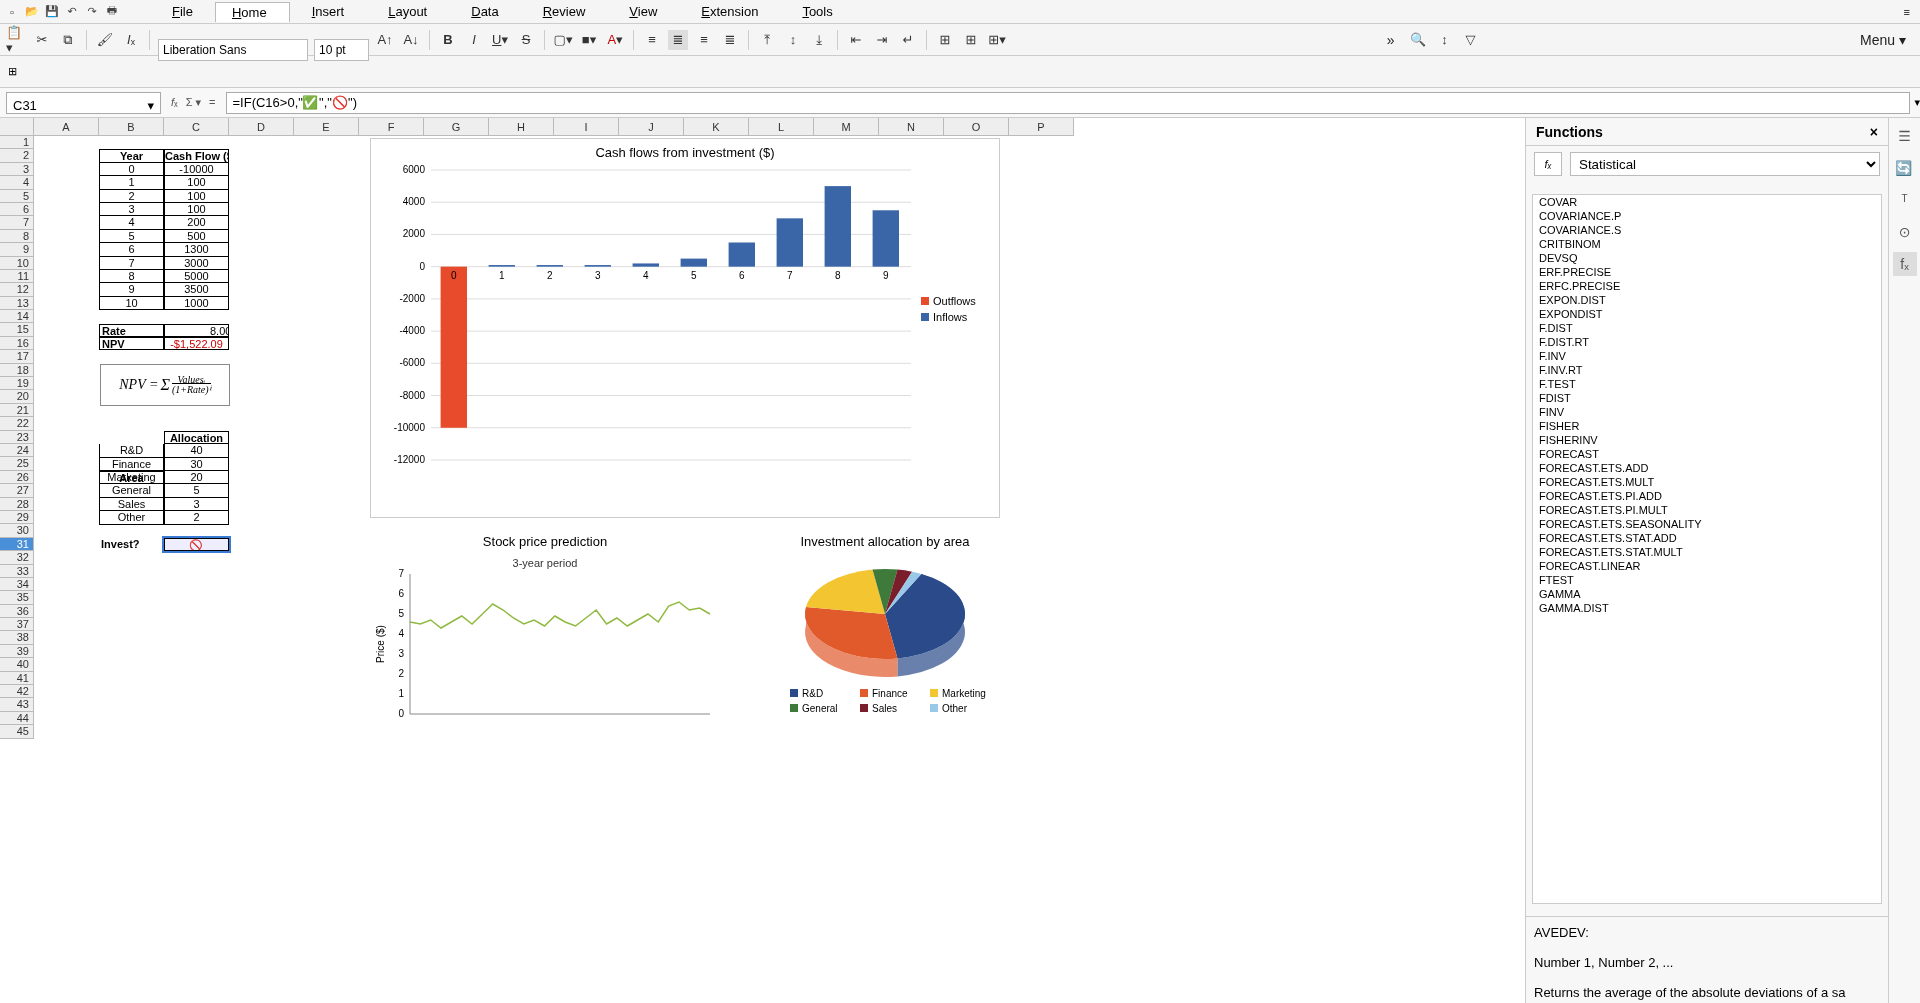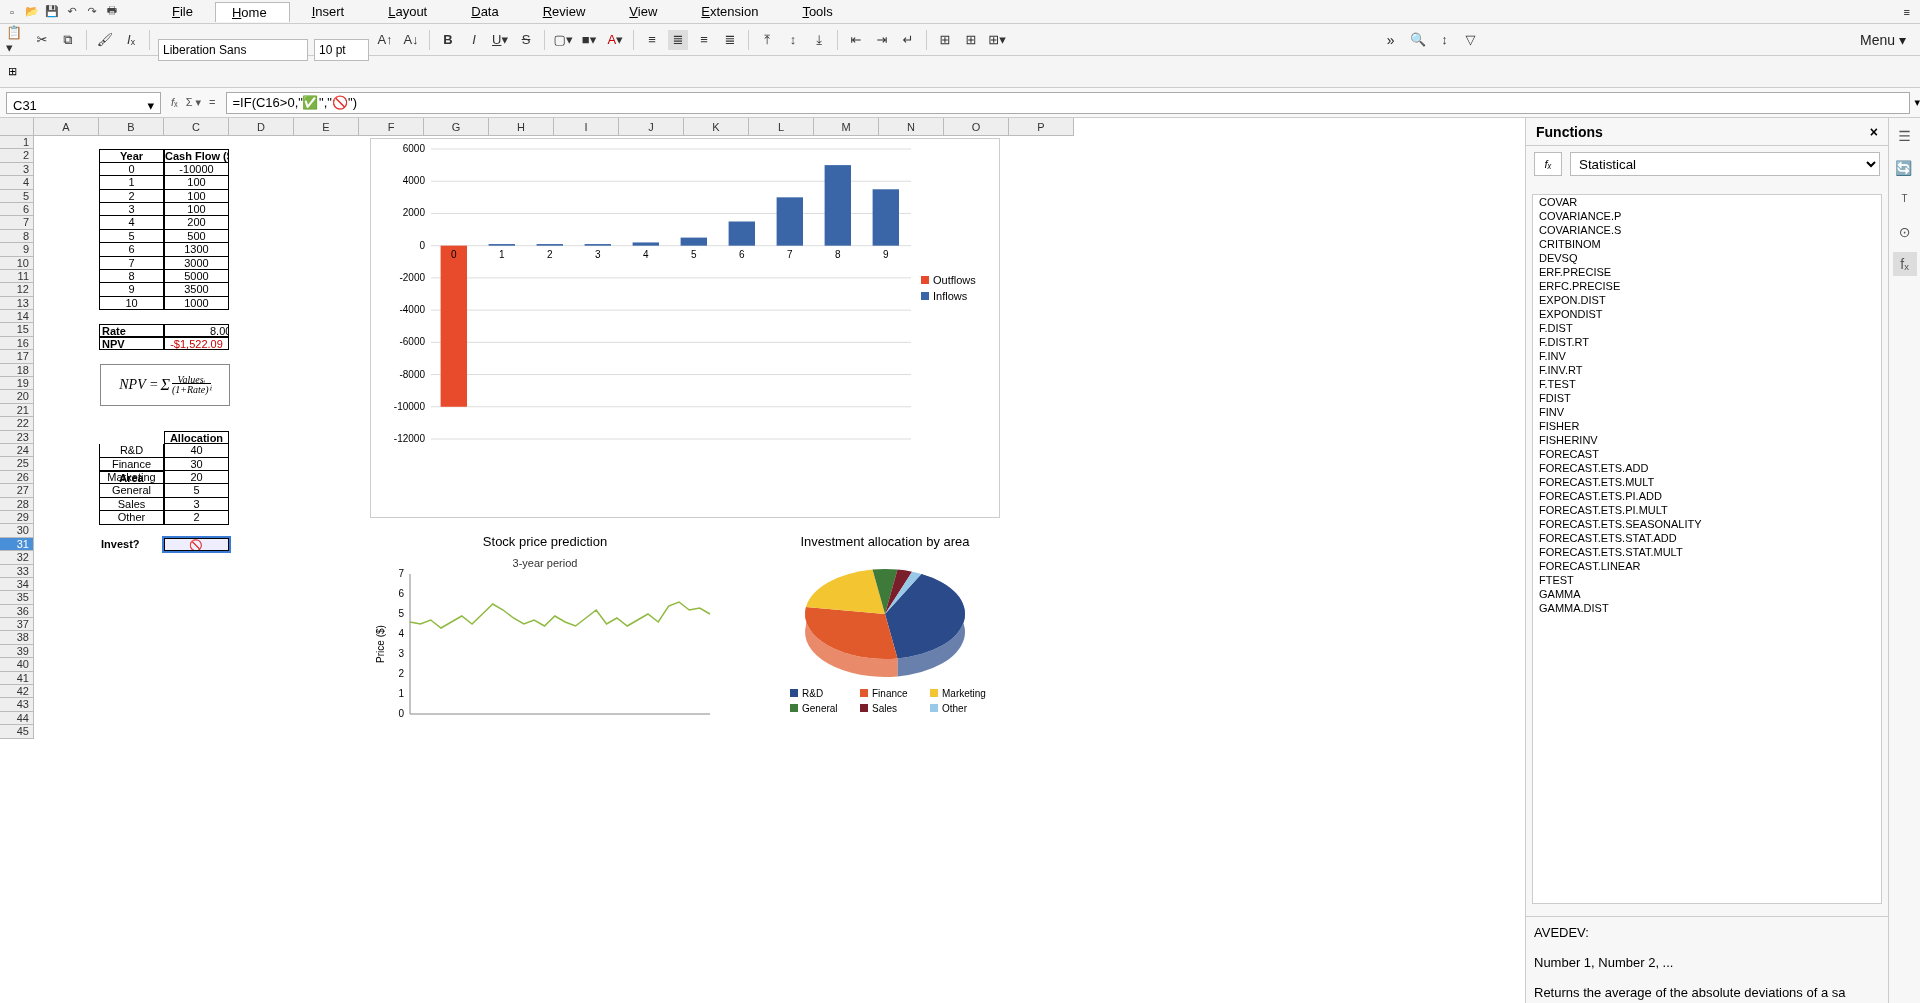--- a/index.html
+++ b/index.html
@@ -268,20 +268,21 @@
         <div class="cell c sel bt bl br bb" style="left: 130px; top: 402px;">🚫</div>
       </div>
 
     <div class="formula-img" style="left:100px;top:246px;width:130px;height:42px;">
       <span style="font-size:14px">NPV = </span>
       <span style="font-size:16px;margin:0 2px">Σ</span>
       <span style="display:inline-block;font-size:10px;line-height:10px;text-align:center"><span>Valuesᵢ</span><br><span style="border-top:1px solid #000">(1+Rate)ⁱ</span></span>
     </div>
 
     <div class="chart" style="left:370px;top:20px;width:630px;height:380px;">
+      <div class="title">Cash flows from investment ($)</div>
       <svg id="barchart" width="630" height="330">
           <line x1="60" y1="300" x2="540" y2="300" stroke="#ddd"></line>
           <text x="54" y="303" text-anchor="end" font-size="10">-12000</text>
           <line x1="60" y1="267.77777777777777" x2="540" y2="267.77777777777777" stroke="#ddd"></line>
           <text x="54" y="270.77777777777777" text-anchor="end" font-size="10">-10000</text>
           <line x1="60" y1="235.55555555555554" x2="540" y2="235.55555555555554" stroke="#ddd"></line>
           <text x="54" y="238.55555555555554" text-anchor="end" font-size="10">-8000</text>
           <line x1="60" y1="203.33333333333334" x2="540" y2="203.33333333333334" stroke="#ddd"></line>
           <text x="54" y="206.33333333333334" text-anchor="end" font-size="10">-6000</text>
           <line x1="60" y1="171.11111111111111" x2="540" y2="171.11111111111111" stroke="#ddd"></line>

